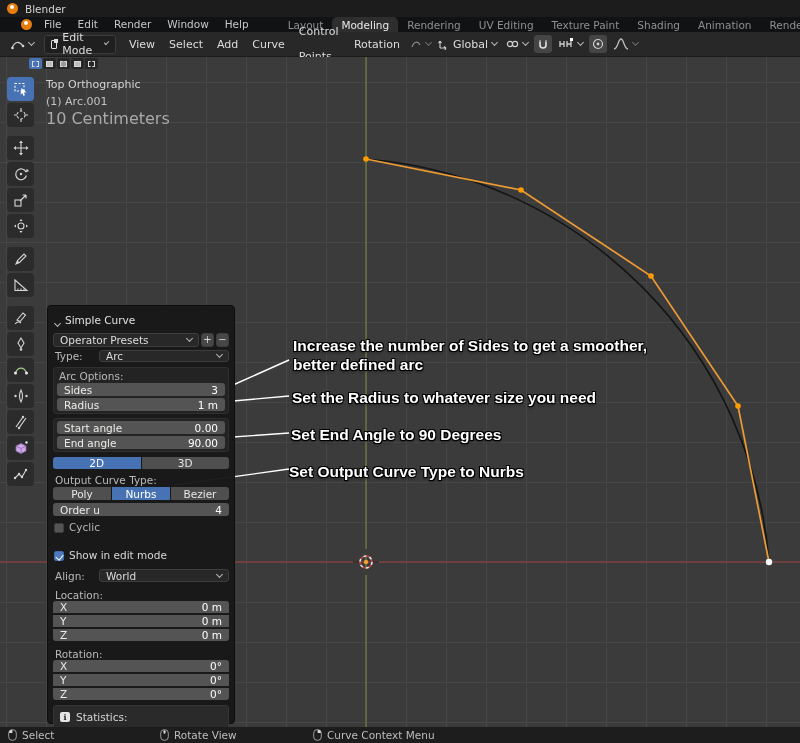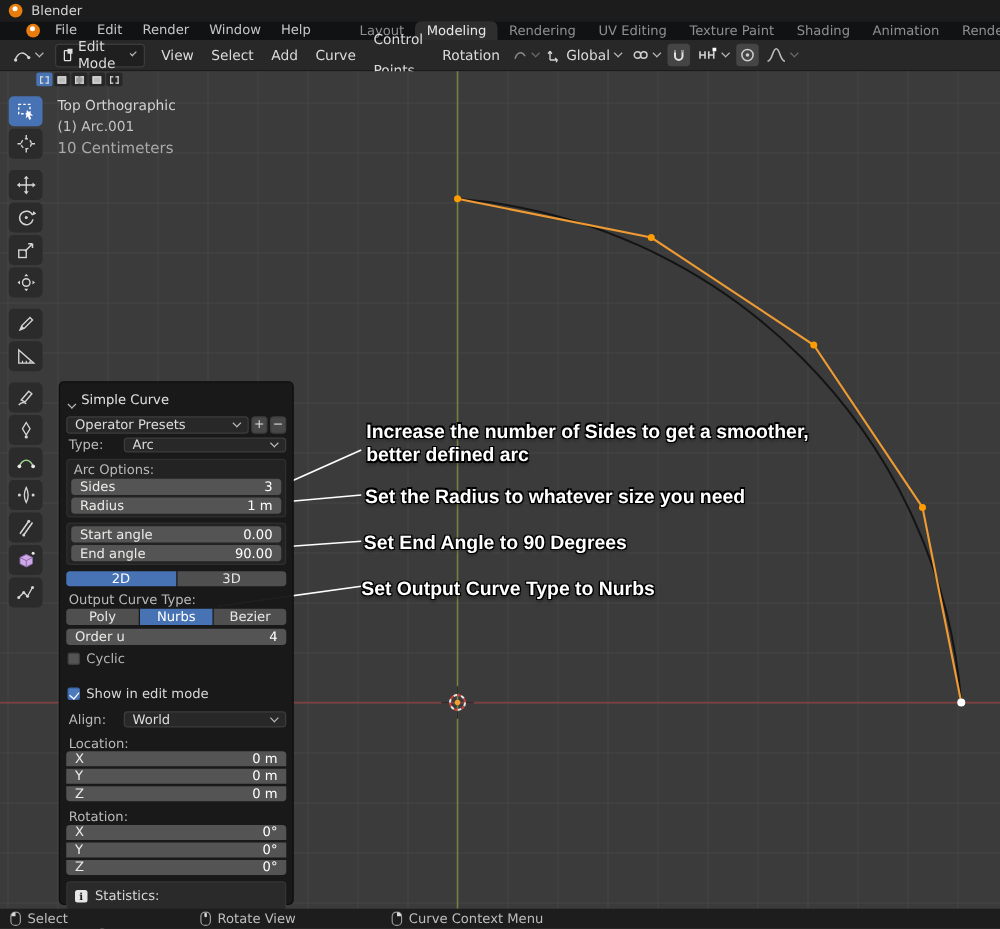--- a/index.html
+++ b/index.html
@@ -28,21 +28,21 @@
   .right-cluster{margin-left:auto;margin-right:153px;display:flex;align-items:center;gap:3px}
   .sq-btn{height:18px;display:flex;align-items:center;padding:0 3px;border-radius:3px}
   .sq-btn.lit{background:#454545}
   
   .viewport{position:absolute;top:57px;left:0;width:800px;height:670px;background-color:#3b3b3b;
     background-image:linear-gradient(to bottom,#464646 1px,transparent 1px),linear-gradient(to right,#464646 1px,transparent 1px);
     background-size:40px 40px;background-position:0 25px,6px 0;z-index:1}
   .vp-text{position:absolute;left:46px;top:76px;z-index:7;line-height:17px}
   .vp-text .l1{color:#d4d4d4}
   .vp-text .l2{color:#c3c3c3}
-  .vp-text .l3{color:#a9a9a9;font-size:12px}
+  .vp-text .l3{color:#a9a9a9;font-size:16px}
   .selmode{position:absolute;left:29px;top:58px;display:flex;gap:1px;z-index:7}
   .sm-btn{width:13px;height:11px;background:#272727;border-radius:2px;display:flex;align-items:center;justify-content:center}
   .sm-btn.active{background:#4772b3}
   .sm-glyph{width:7px;height:6px;border:1px dashed #d8d8d8}
   .sm-glyph.solid{border-style:solid;background:#bdbdbd}
   .sm-glyph.half{border-style:dashed;background:#9a9a9a}
   
   .toolbar{position:absolute;left:7px;top:77px;display:flex;flex-direction:column;gap:2px;z-index:7}
   .tool{width:27px;height:24px;background:#2b2b2b;border-radius:4px;display:flex;align-items:center;justify-content:center}
   .tool.active{background:#4772b3}
@@ -58,21 +58,21 @@
   .field{background:#545454;border-radius:3px;height:13px;display:flex;align-items:center;padding:0 7px;color:#ecebe9}
   .field .fl{flex:1}
   .field .fv{text-align:right;color:#fff}
   .subbox{background:#232323;border:1px solid #2f2f2f;border-radius:3px;padding:2px 3px}
   .sec-label{color:#b9b9b9;padding-left:2px}
   .seg{display:flex;gap:1px}
   .seg .s{flex:1;background:#4f4f4f;height:100%;display:flex;align-items:center;justify-content:center;color:#e6e6e6}
   .seg .s:first-child{border-radius:3px 0 0 3px}
   .seg .s:last-child{border-radius:0 3px 3px 0}
   .seg .s.on{background:#4772b3;color:#fff}
-  .cb-row{display:flex;align-items:center;gap:5px;padding-left:1px}
+  .cb-row{display:flex;align-items:flex-end;gap:5px;padding-left:1px}
   .cb{width:10px;height:10px;border-radius:2px;background:#545454;border:1px solid #3d3d3d;position:relative;flex:0 0 auto}
   .cb.checked{background:#4d79bd;border-color:#3d69ad}
   .cb.checked::after{content:"";position:absolute;left:2px;top:1px;width:4px;height:6px;border:solid #fff;border-width:0 1.5px 1.5px 0;transform:rotate(40deg)}
   .stack{display:flex;flex-direction:column;gap:2px}
   .stack .field{border-radius:0}
   .stack .field:first-child{border-radius:3px 3px 0 0}
   .stack .field:last-child{border-radius:0 0 3px 3px}
   .stats{background:#2a2a2a;border:1px solid #353535;border-radius:3px;padding:5px 6px;height:44px}
   .stats-head{display:flex;align-items:center;gap:6px;color:#d5d5d5}
   .info-ic{width:10px;height:10px;background:#e6e6e6;border-radius:2px;color:#1c1c1c;font-weight:bold;font-size:8px;display:flex;align-items:center;justify-content:center;font-family:"DejaVu Serif",serif}

